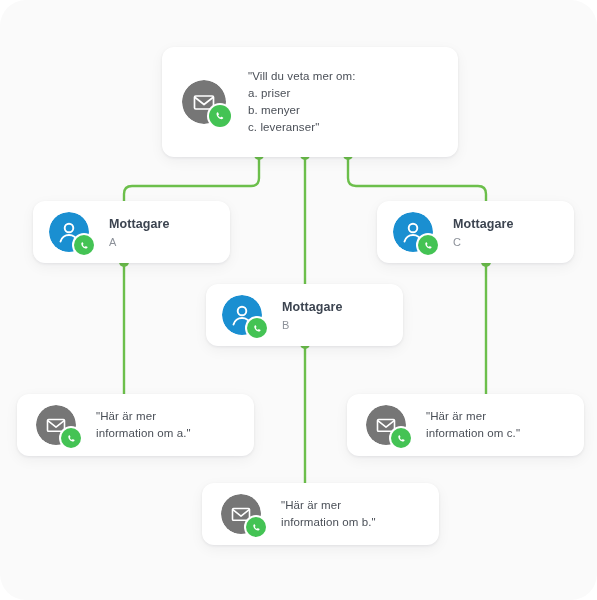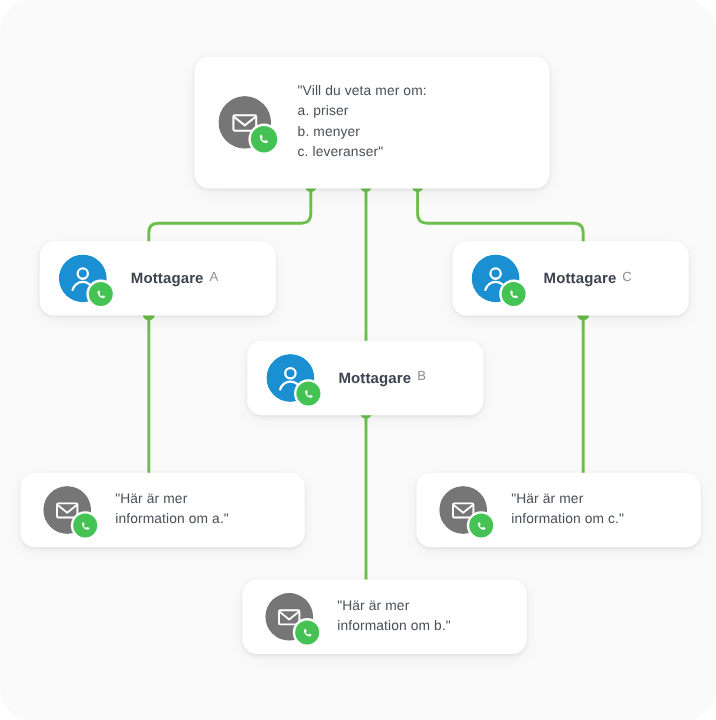--- a/index.html
+++ b/index.html
@@ -61,21 +61,21 @@
   }
   .msg-text {
     color: #4a4f57;
     font-size: 11.5px;
     line-height: 17px;
     white-space: pre-line;
     letter-spacing: 0.1px;
   }
   .recip-text {
     display: flex;
-    flex-direction: row;
+    flex-direction: column;
     gap: 5px;
   }
   .recip-title {
     color: #3c4450;
     font-size: 12.5px;
     font-weight: bold;
     letter-spacing: 0.1px;
   }
   .recip-sub {
     color: #8c9199;

